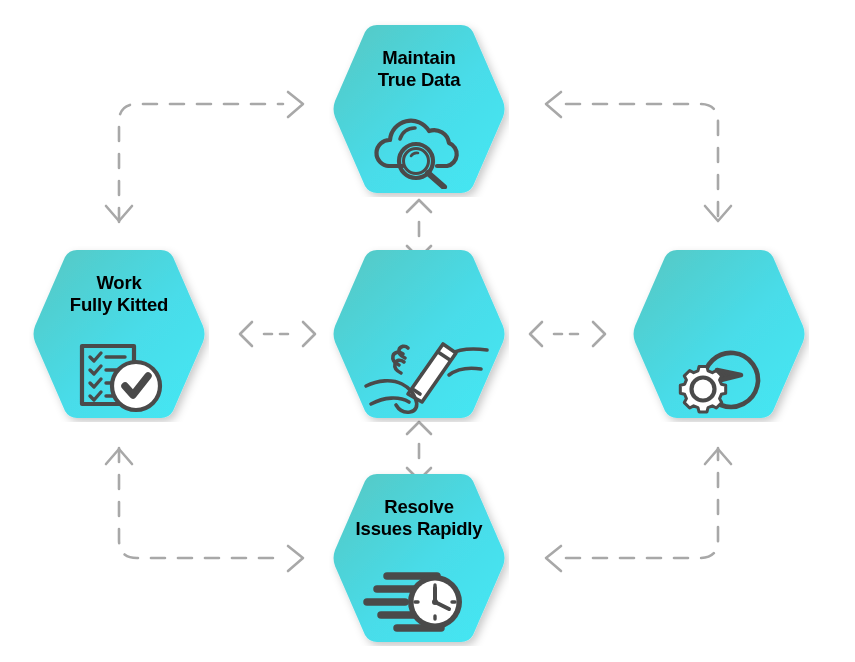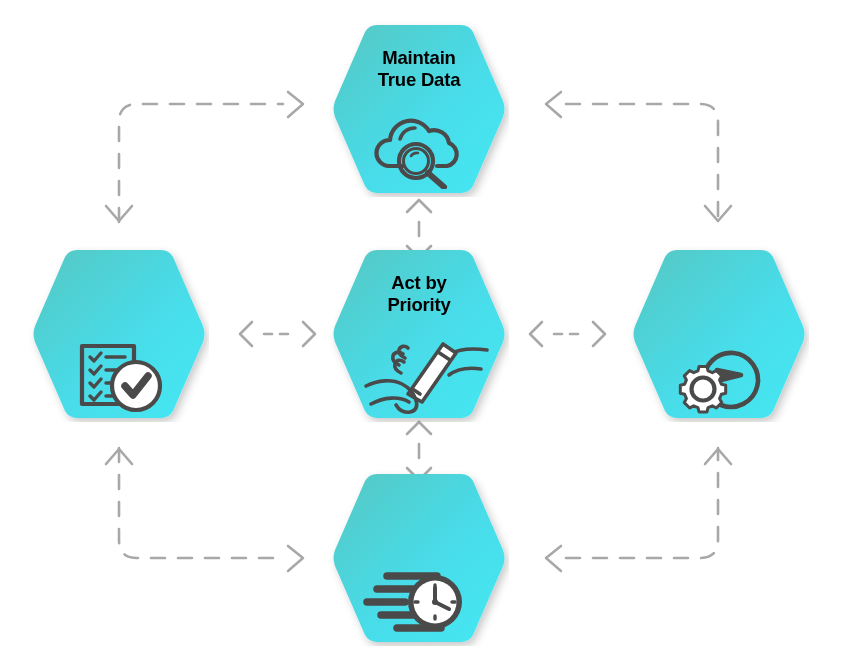--- a/index.html
+++ b/index.html
@@ -161,20 +161,22 @@
           <path d="M 69 64 L 85 78" stroke-width="6"></path>
         </g>
       </svg>
     </div>
   </div>
 
   <div class="node" style="left:29px; top:246px;">
     <svg class="hex-shape" viewBox="0 0 180 176">
       <path filter="url(#sh1)" fill="url(#g1)" d="M 48 4 L 132 4 Q 140 4 144 11 L 174 80 Q 177 88 174 96 L 144 165 Q 140 172 132 172 L 48 172 Q 40 172 36 165 L 6 96 Q 3 88 6 80 L 36 11 Q 40 4 48 4 Z"></path>
     </svg>
+    <div class="node-label">Work
+Fully Kitted</div>
     <div class="node-icon">
       <svg viewBox="0 0 120 80">
         <g fill="none" stroke="#4a4a4a" stroke-width="4.2" stroke-linecap="round" stroke-linejoin="round">
           <path d="M 23 12 L 75 12 L 75 70 L 23 70 Z"></path>
         </g>
         <g fill="none" stroke="#4a4a4a" stroke-width="3.4" stroke-linecap="round" stroke-linejoin="round">
           <path d="M 31 23 L 35 27 L 42 19"></path>
           <path d="M 47 23 L 66 23"></path>
           <path d="M 31 36 L 35 40 L 42 32"></path>
           <path d="M 47 36 L 66 36"></path>
@@ -186,22 +188,20 @@
         <circle cx="77" cy="52" r="24" fill="#ffffff" stroke="#4a4a4a" stroke-width="4.2"></circle>
         <path d="M 66 52 L 74 61 L 89 42" fill="none" stroke="#4a4a4a" stroke-width="7.5" stroke-linecap="round" stroke-linejoin="round"></path>
       </svg>
     </div>
   </div>
 
   <div class="node" style="left:329px; top:246px;">
     <svg class="hex-shape" viewBox="0 0 180 176">
       <path filter="url(#sh1)" fill="url(#g1)" d="M 48 4 L 132 4 Q 140 4 144 11 L 174 80 Q 177 88 174 96 L 144 165 Q 140 172 132 172 L 48 172 Q 40 172 36 165 L 6 96 Q 3 88 6 80 L 36 11 Q 40 4 48 4 Z"></path>
     </svg>
-    <div class="node-label">Act by
-Priority</div>
     <div class="node-icon" style="width:150px; height:90px; top:80px;">
       <svg viewBox="0 0 150 90">
         <g fill="none" stroke="#4a4a4a" stroke-width="3.6" stroke-linecap="round" stroke-linejoin="round">
 
           <path d="M 143 24 C 128 22 115 23 106 28"></path>
           <path d="M 106 28 C 98 32 92 38 86 45"></path>
           <path d="M 60 36 C 56 33 52 34 51 38 C 50 42 53 45 57 47"></path>
           <path d="M 59 28 C 55 25 50 26 49 30 C 48 34 51 37 55 39"></path>
           <path d="M 64 22 C 61 19 56 20 55 24 C 54 28 57 30 61 32"></path>
           <path d="M 137 43 C 124 41 113 43 105 49"></path>
@@ -234,20 +234,22 @@
           <circle cx="0" cy="3" r="11.5" fill="none" stroke="#4a4a4a" stroke-width="4.2"></circle>
         </g>
       </svg>
     </div>
   </div>
 
   <div class="node" style="left:329px; top:470px;">
     <svg class="hex-shape" viewBox="0 0 180 176">
       <path filter="url(#sh1)" fill="url(#g1)" d="M 48 4 L 132 4 Q 140 4 144 11 L 174 80 Q 177 88 174 96 L 144 165 Q 140 172 132 172 L 48 172 Q 40 172 36 165 L 6 96 Q 3 88 6 80 L 36 11 Q 40 4 48 4 Z"></path>
     </svg>
+    <div class="node-label">Resolve
+Issues Rapidly</div>
     <div class="node-icon">
       <svg viewBox="0 0 120 80">
         <g stroke="#4a4a4a" stroke-width="7.5" stroke-linecap="round" fill="none">
           <path d="M 28 18 L 78 18"></path>
           <path d="M 18 31 L 62 31"></path>
           <path d="M 8 44 L 46 44"></path>
           <path d="M 22 57 L 56 57"></path>
           <path d="M 38 70 L 82 70"></path>
         </g>
         <circle cx="76" cy="44" r="27" fill="#4a4a4a"></circle>

